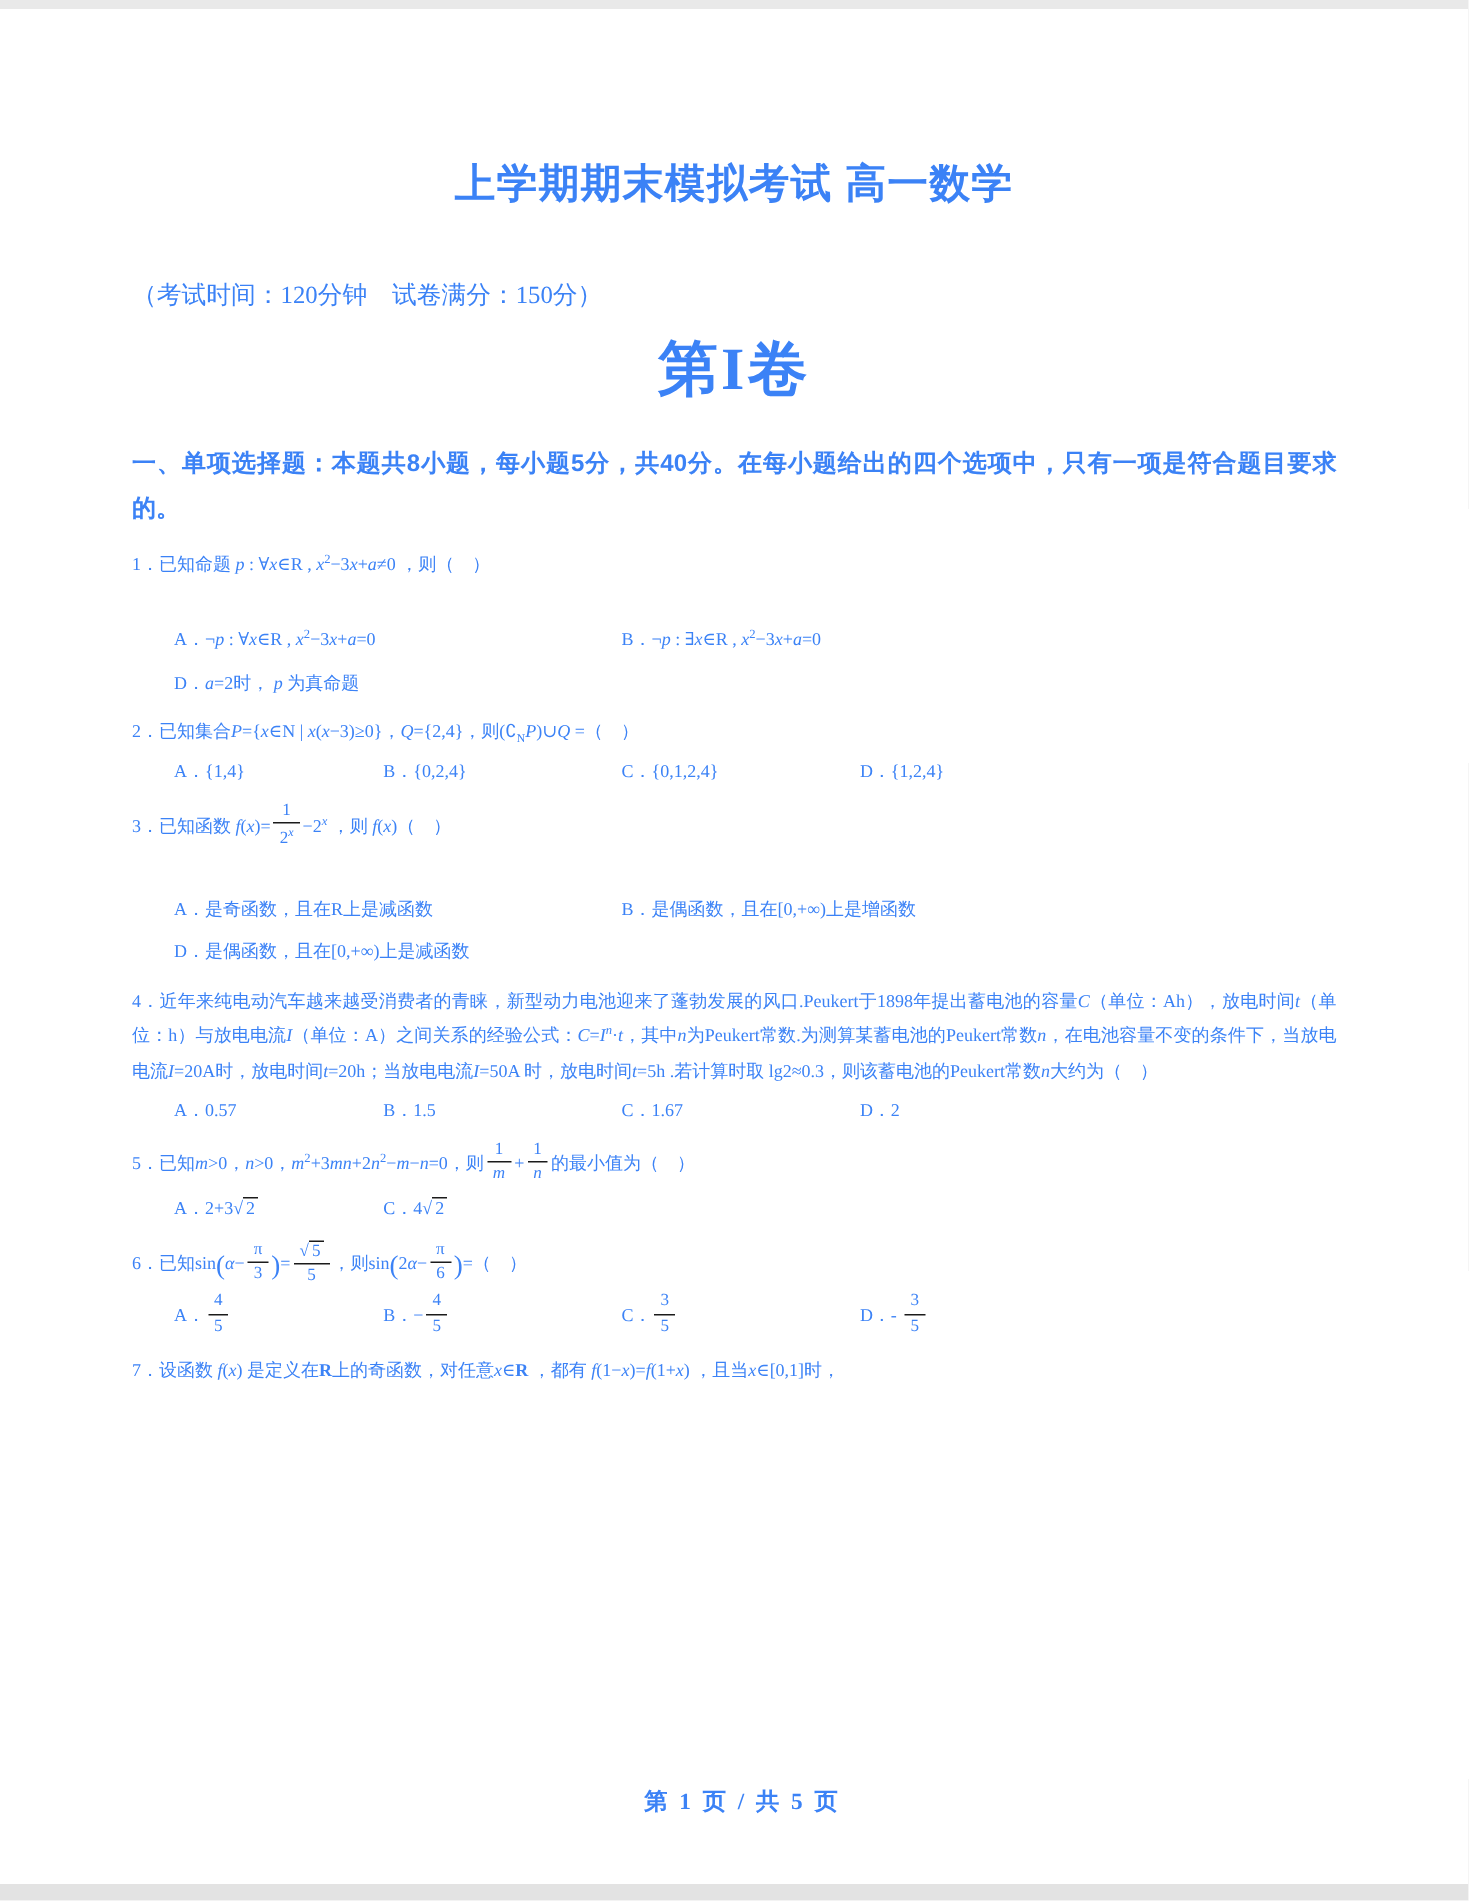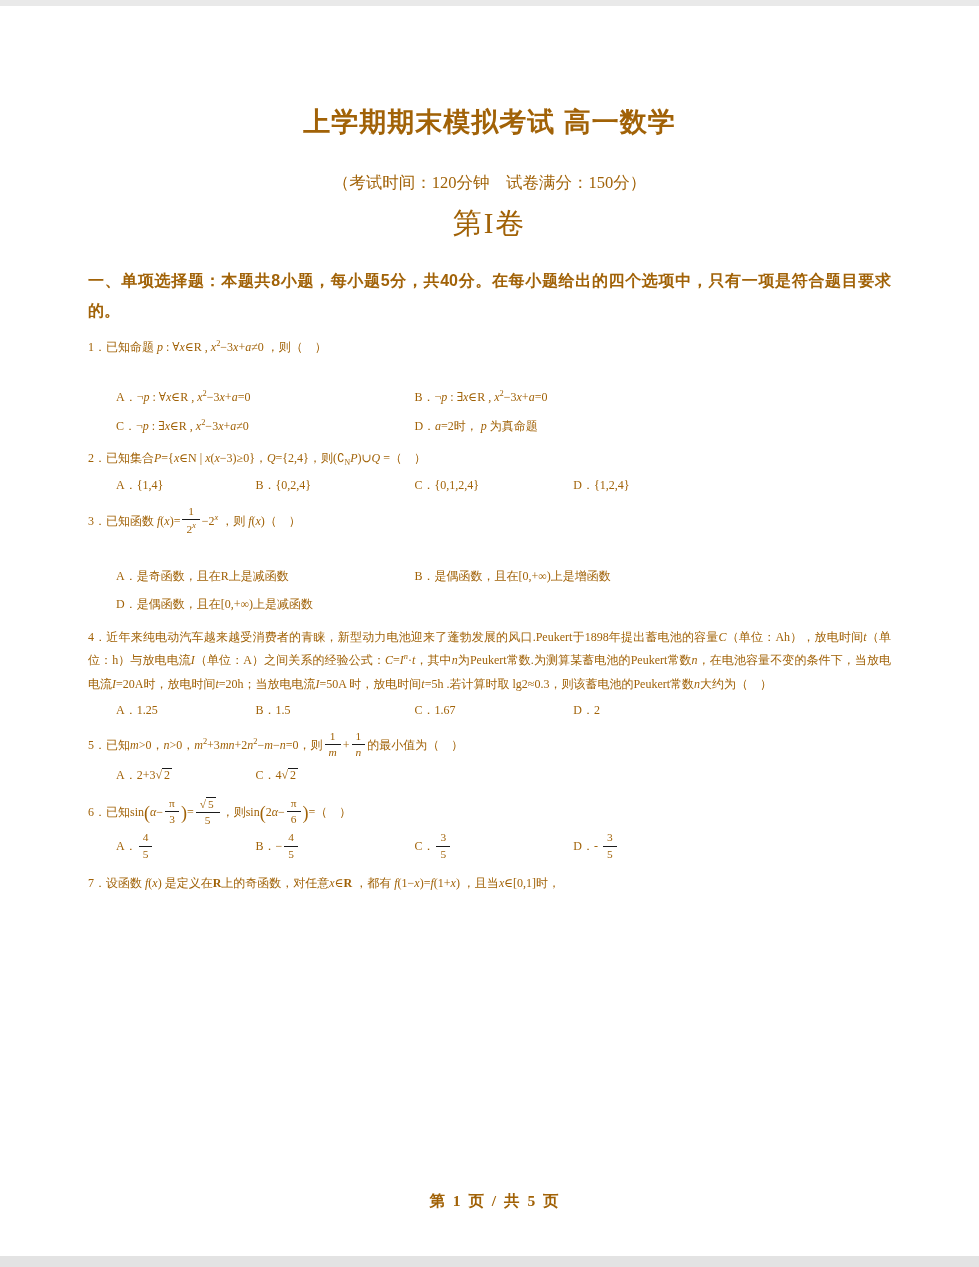--- a/index.html
+++ b/index.html
@@ -1,32 +1,32 @@
 <!DOCTYPE html>
 <html><head>
 <meta charset="utf-8">
 <style>
   * { margin:0; padding:0; box-sizing:border-box; }
   html,body { background:#ededed; }
   .page{
     width:979px; height:1267px; background:#ffffff; position:relative;
     margin:0 auto; padding:104px 88px 0;
     font-family:"Liberation Serif","DejaVu Serif",serif;
-    color:#a16207; overflow:hidden;
+    color:#3b82f6; overflow:hidden;
   }
   .scan-edge{ position:absolute; left:0; right:0; }
   .scan-edge.top{ top:0; height:6px; background:#e9e9e9; }
   .scan-edge.bottom{ bottom:0; height:11px; background:#e3e3e3; }
 
   .title{
     text-align:center; font-family:"Liberation Sans","DejaVu Sans",sans-serif;
     font-size:27px; font-weight:700; letter-spacing:1px;
   }
-  .subtitle{ text-align:center; margin-top:32px; font-size:16.5px; }
-  .section{ text-align:center; margin-top:10px; font-size:29px; font-weight:400; letter-spacing:2px; }
+  .subtitle{ text-align:left; margin-top:46px; font-size:16.5px; }
+  .section{ text-align:center; margin-top:10px; font-size:40px; font-weight:700; letter-spacing:2px; }
   .instructions{
     margin-top:22px; font-size:16px; font-weight:700;
     font-family:"Liberation Sans","DejaVu Sans",sans-serif;
     line-height:1.9; text-align:justify;
   }
 
   .questions{ margin-top:6px; }
   .question{ margin-top:9px; font-size:12px; }
   .stem{ line-height:1.95; text-align:justify; }
   .options{
@@ -67,21 +67,20 @@
   <h2 class="section">第I卷</h2>
   <div class="instructions">一、单项选择题：本题共8小题，每小题5分，共40分。在每小题给出的四个选项中，只有一项是符合题目要求的。</div>
 
   <div class="questions">
 
     <div class="question">
       <div class="stem">1．已知命题 <i>p</i> : ∀<i>x</i>∈R , <i>x</i><sup>2</sup>−3<i>x</i>+<i>a</i>≠0 ，则（　）</div>
       <div class="options cols-2">
         <div class="option">A．¬<i>p</i> : ∀<i>x</i>∈R , <i>x</i><sup>2</sup>−3<i>x</i>+<i>a</i>=0</div>
         <div class="option">B．¬<i>p</i> : ∃<i>x</i>∈R , <i>x</i><sup>2</sup>−3<i>x</i>+<i>a</i>=0</div>
-        <div class="option">C．¬<i>p</i> : ∃<i>x</i>∈R , <i>x</i><sup>2</sup>−3<i>x</i>+<i>a</i>≠0</div>
         <div class="option">D．<i>a</i>=2时， <i>p</i> 为真命题</div>
       </div>
     </div>
 
     <div class="question">
       <div class="stem">2．已知集合<i>P</i>={<i>x</i>∈N | <i>x</i>(<i>x</i>−3)≥0}，<i>Q</i>={2,4}，则(∁<sub>N</sub><i>P</i>)∪<i>Q</i> =（　）</div>
       <div class="options cols-4">
         <div class="option">A．{1,4}</div>
         <div class="option">B．{0,2,4}</div>
         <div class="option">C．{0,1,2,4}</div>
@@ -94,21 +93,21 @@
       <div class="options cols-2">
         <div class="option">A．是奇函数，且在R上是减函数</div>
         <div class="option">B．是偶函数，且在[0,+∞)上是增函数</div>
         <div class="option">D．是偶函数，且在[0,+∞)上是减函数</div>
       </div>
     </div>
 
     <div class="question">
       <div class="stem">4．近年来纯电动汽车越来越受消费者的青睐，新型动力电池迎来了蓬勃发展的风口.Peukert于1898年提出蓄电池的容量<i>C</i>（单位：Ah），放电时间<i>t</i>（单位：h）与放电电流<i>I</i>（单位：A）之间关系的经验公式：<i>C</i>=<i>I</i><sup><i>n</i></sup>·<i>t</i>，其中<i>n</i>为Peukert常数.为测算某蓄电池的Peukert常数<i>n</i>，在电池容量不变的条件下，当放电电流<i>I</i>=20A时，放电时间<i>t</i>=20h；当放电电流<i>I</i>=50A 时，放电时间<i>t</i>=5h .若计算时取 lg2≈0.3，则该蓄电池的Peukert常数<i>n</i>大约为（　）</div>
       <div class="options cols-4">
-        <div class="option">A．1.25</div>
+        <div class="option">A．0.57</div>
         <div class="option">B．1.5</div>
         <div class="option">C．1.67</div>
         <div class="option">D．2</div>
       </div>
     </div>
 
     <div class="question">
       <div class="stem">5．已知<i>m</i>&gt;0，<i>n</i>&gt;0，<i>m</i><sup>2</sup>+3<i>mn</i>+2<i>n</i><sup>2</sup>−<i>m</i>−<i>n</i>=0，则<span class="frac"><span class="fn">1</span><span class="fd"><i>m</i></span></span>+<span class="frac"><span class="fn">1</span><span class="fd"><i>n</i></span></span>的最小值为（　）</div>
       <div class="options cols-4">
         <div class="option">A．2+3<span class="sqrt">√<span class="rad">2</span></span></div>

